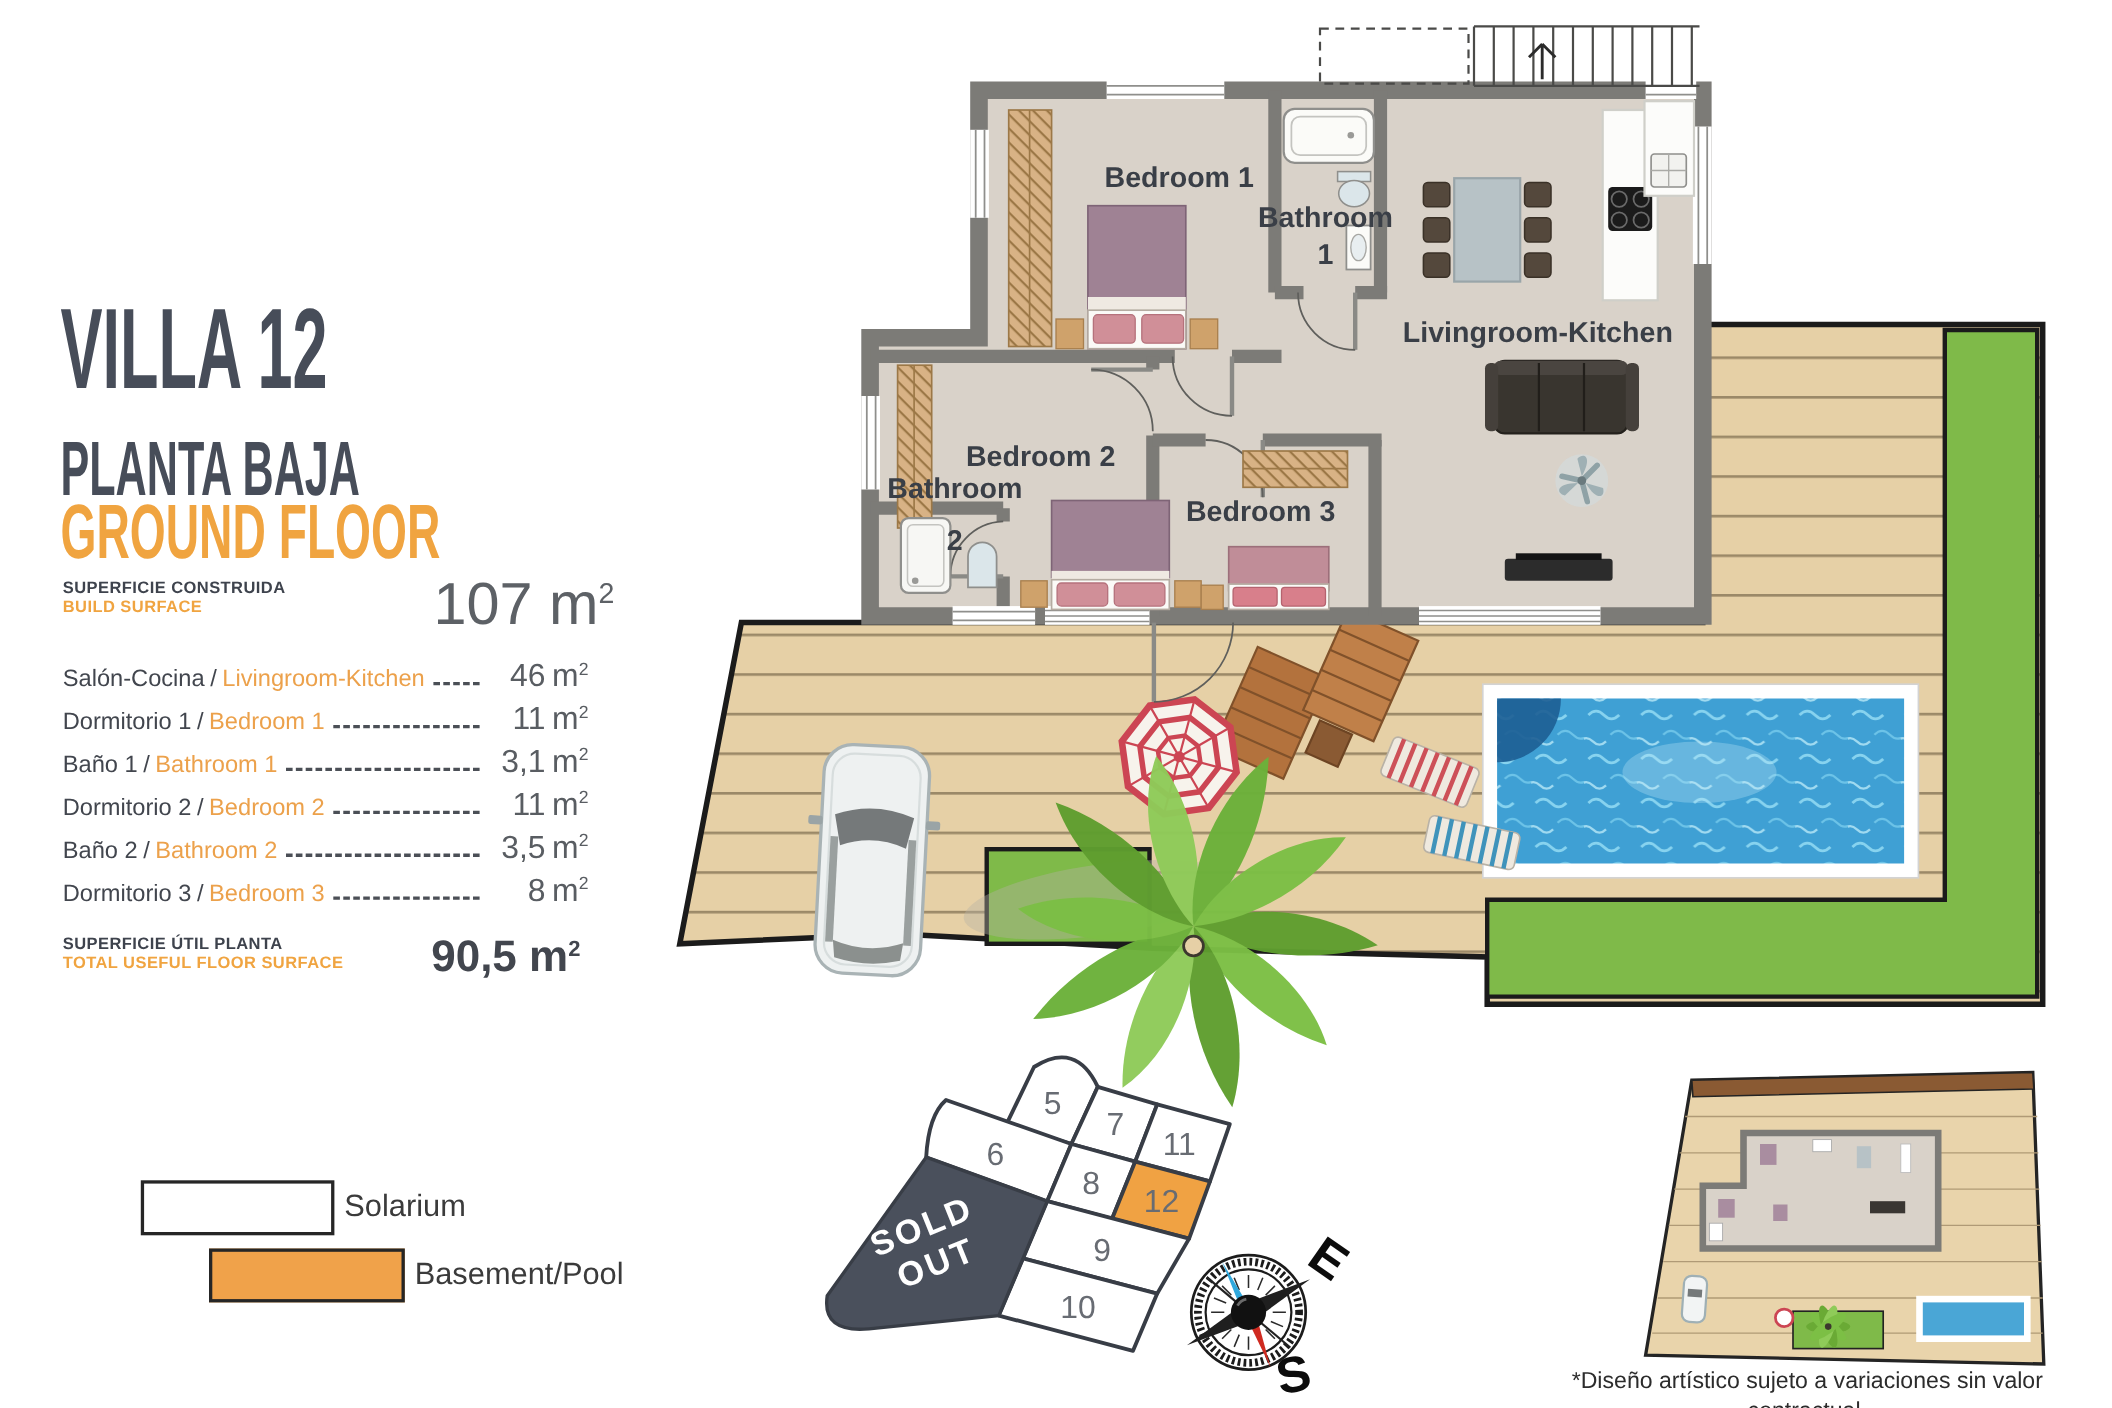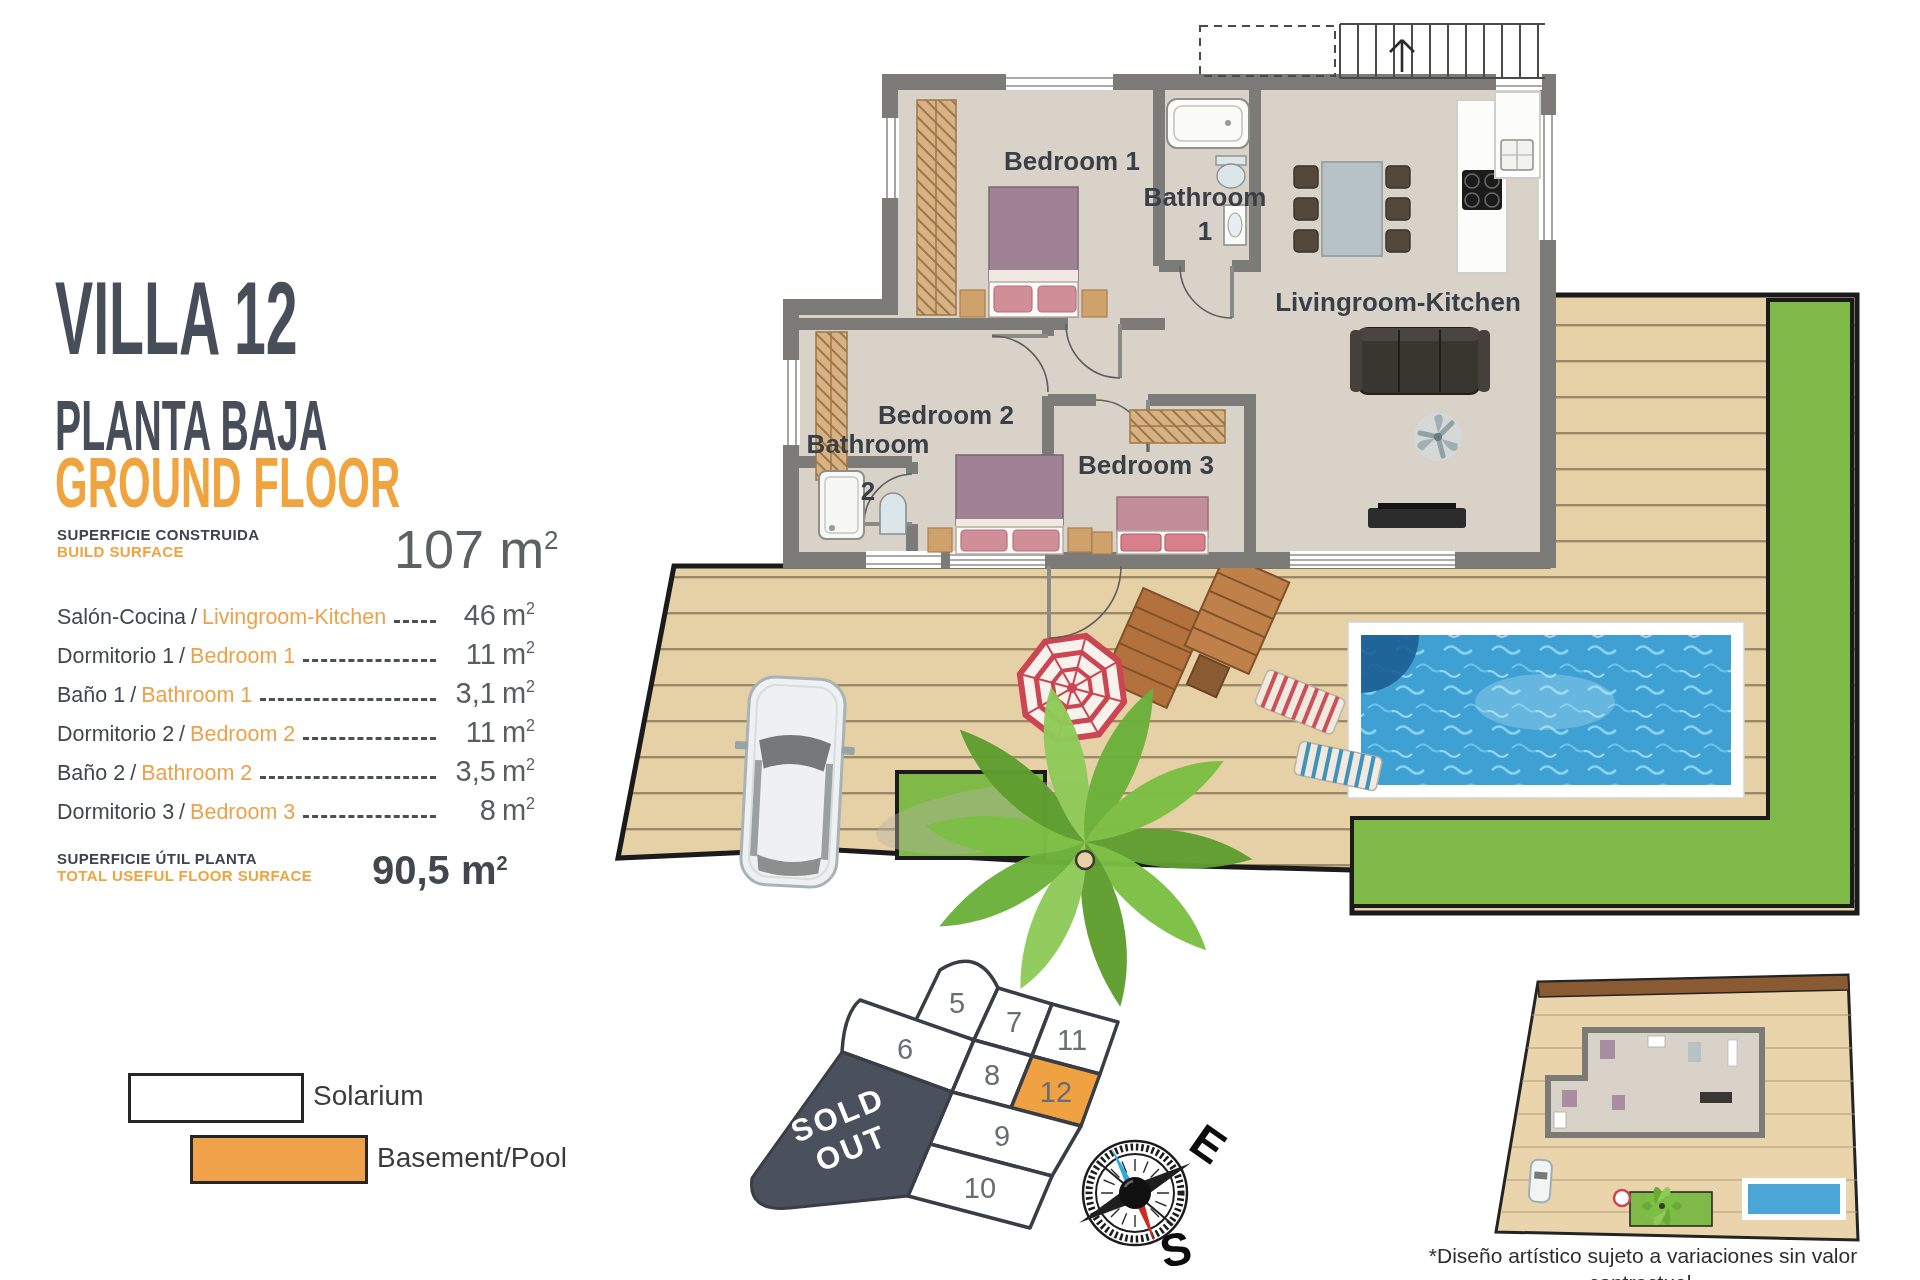--- a/index.html
+++ b/index.html
@@ -17,21 +17,21 @@
   .big-value sup{font-size:26px;}
   #surface-table{left:57px;top:591px;width:478px;}
   .trow{display:flex;align-items:flex-end;height:39px;white-space:nowrap;}
   .trow .es{color:#42464e;font-size:21.5px;}
   .trow .sep{color:#42464e;font-size:21.5px;margin:0 5px;}
   .trow .en{color:#eca14b;font-size:21.5px;}
   .trow .leader{flex:1;border-bottom:3px dashed #4b4f56;margin:0 2px 7px 8px;min-width:18px;}
   .trow .num{font-size:29px;color:#595d62;line-height:1;min-width:58px;text-align:right;}
   .trow .unit{font-size:29px;color:#595d62;line-height:1;margin-left:6px;}
   .trow .unit sup{font-size:16px;}
-  .total-value{color:#42464e;font-weight:bold;font-size:40px;line-height:1;white-space:nowrap;}
+  .total-value{color:#42464e;font-weight:bold;font-size:40px;line-height:1;white-space:nowrap;margin-left:20px;}
   .total-value sup{font-size:20px;}
   
   .legend-box{position:absolute;border:3px solid #262626;}
   .legend-box::after{content:"";position:absolute;inset:-3px;border:3px solid #262626;
       transform:translate(9px,9px);z-index:-1;}
   .legend-label{position:absolute;font-size:28px;color:#3b3b3b;white-space:nowrap;text-align:right;}
   
   #disclaimer{left:1408px;top:1243px;width:470px;text-align:center;font-size:21px;
       line-height:26.5px;color:#2c2c2c;}
   svg{position:absolute;inset:0;}

